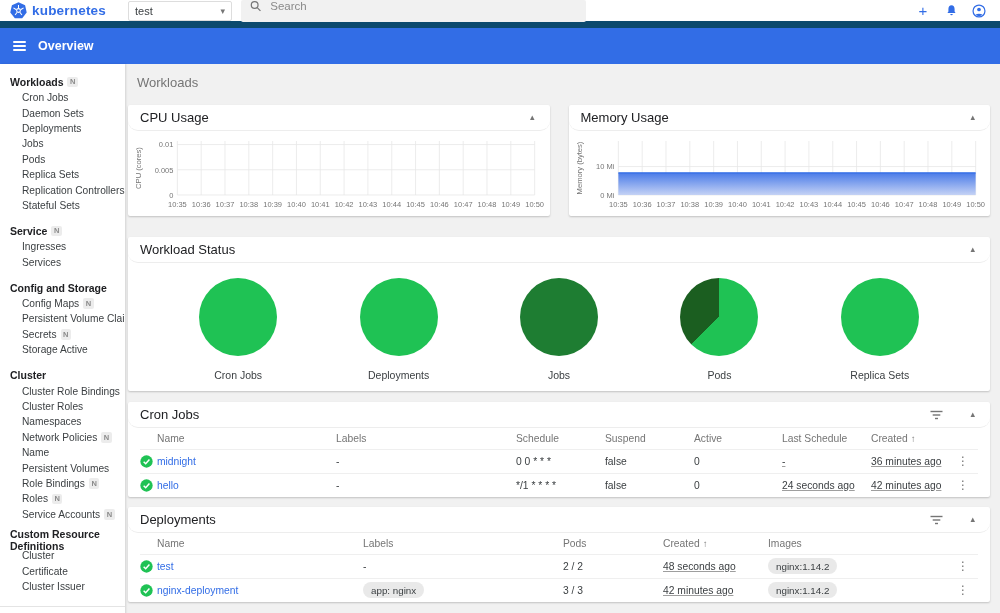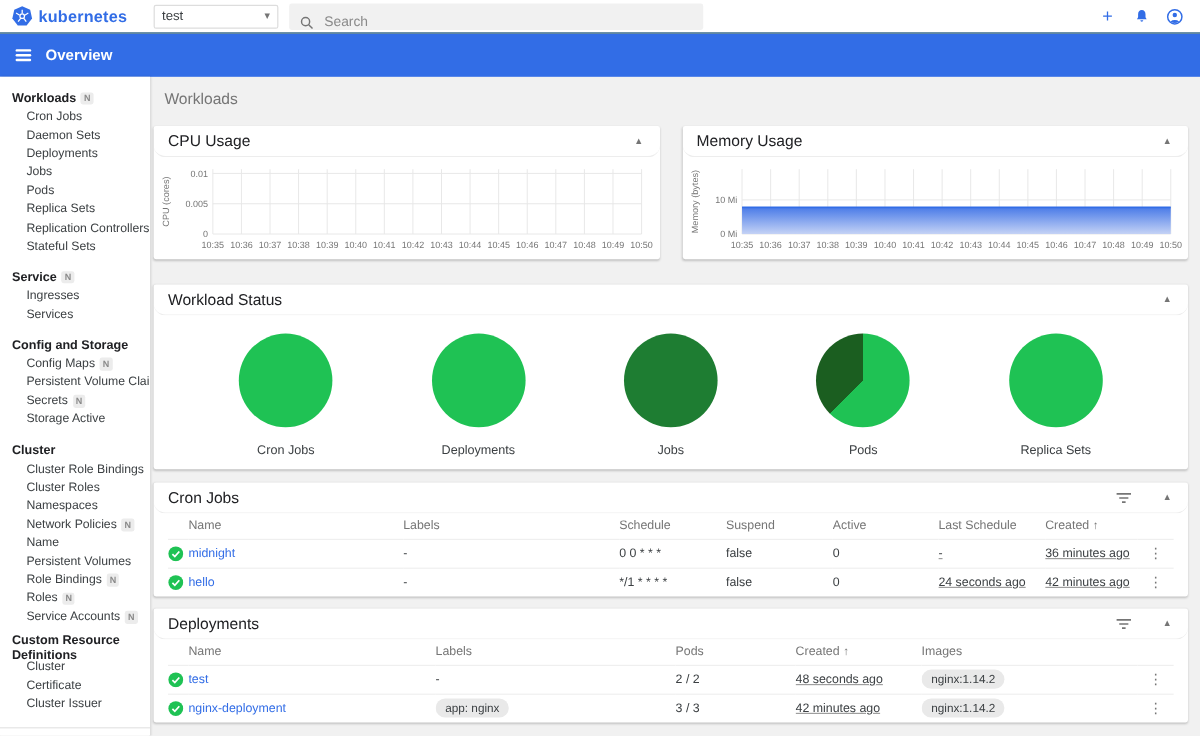--- a/index.html
+++ b/index.html
@@ -2,29 +2,29 @@
 <html><head>
 <meta charset="utf-8">
 <style>
   * { box-sizing: border-box; margin: 0; padding: 0; }
   html,body { width: 1000px; height: 613px; overflow: hidden;
     font-family: "Liberation Sans", "DejaVu Sans", sans-serif;
     background: #f1f1f1; }
 
   
   .topbar { height: 28px; background: #fff; display: flex; align-items: center;
-    border-bottom: 1px solid #0c4a6e; position: relative; z-index: 3; }
+    border-bottom: 7px solid #0c4a6e; position: relative; z-index: 3; }
   .logo { width: 125px; flex: none; display: flex; align-items: center; gap: 5px; padding-left: 10px; }
   .logo-text { color: #326de6; font-weight: bold; font-size: 13.5px; letter-spacing: .2px; }
   .ns-select { width: 104px; height: 20px; border: 1px solid #ddd; border-radius: 2px;
     margin-left: 3px; display: flex; align-items: center; justify-content: space-between;
     padding: 0 6px; font-size: 11px; color: #3c4043; cursor: pointer; }
   .ns-caret { color: #757575; font-size: 9px; }
   .search { flex: 0 0 345px; height: 22px; background: #f1f1f1; border-radius: 2px;
-    margin-left: 9px; display: flex; align-items: flex-end; padding: 0 9px; gap: 9px; }
+    margin-left: 9px; display: flex; align-items: flex-start; padding: 0 9px; gap: 9px; }
   .search input { border: 0; background: transparent; outline: none; font-size: 11.5px;
     color: #3c4043; width: 100%; font-family: inherit; }
   .search input::placeholder { color: #8a8a8a; }
   .top-actions { margin-left: auto; display: flex; align-items: center; gap: 12px;
     padding-right: 13px; }
   .top-actions .act { width: 16px; height: 16px; display: flex; align-items: center;
     justify-content: center; color: #326de6; cursor: pointer; }
   .plus-glyph { font-size: 15px; line-height: 1; color: #326de6; }
 
   

